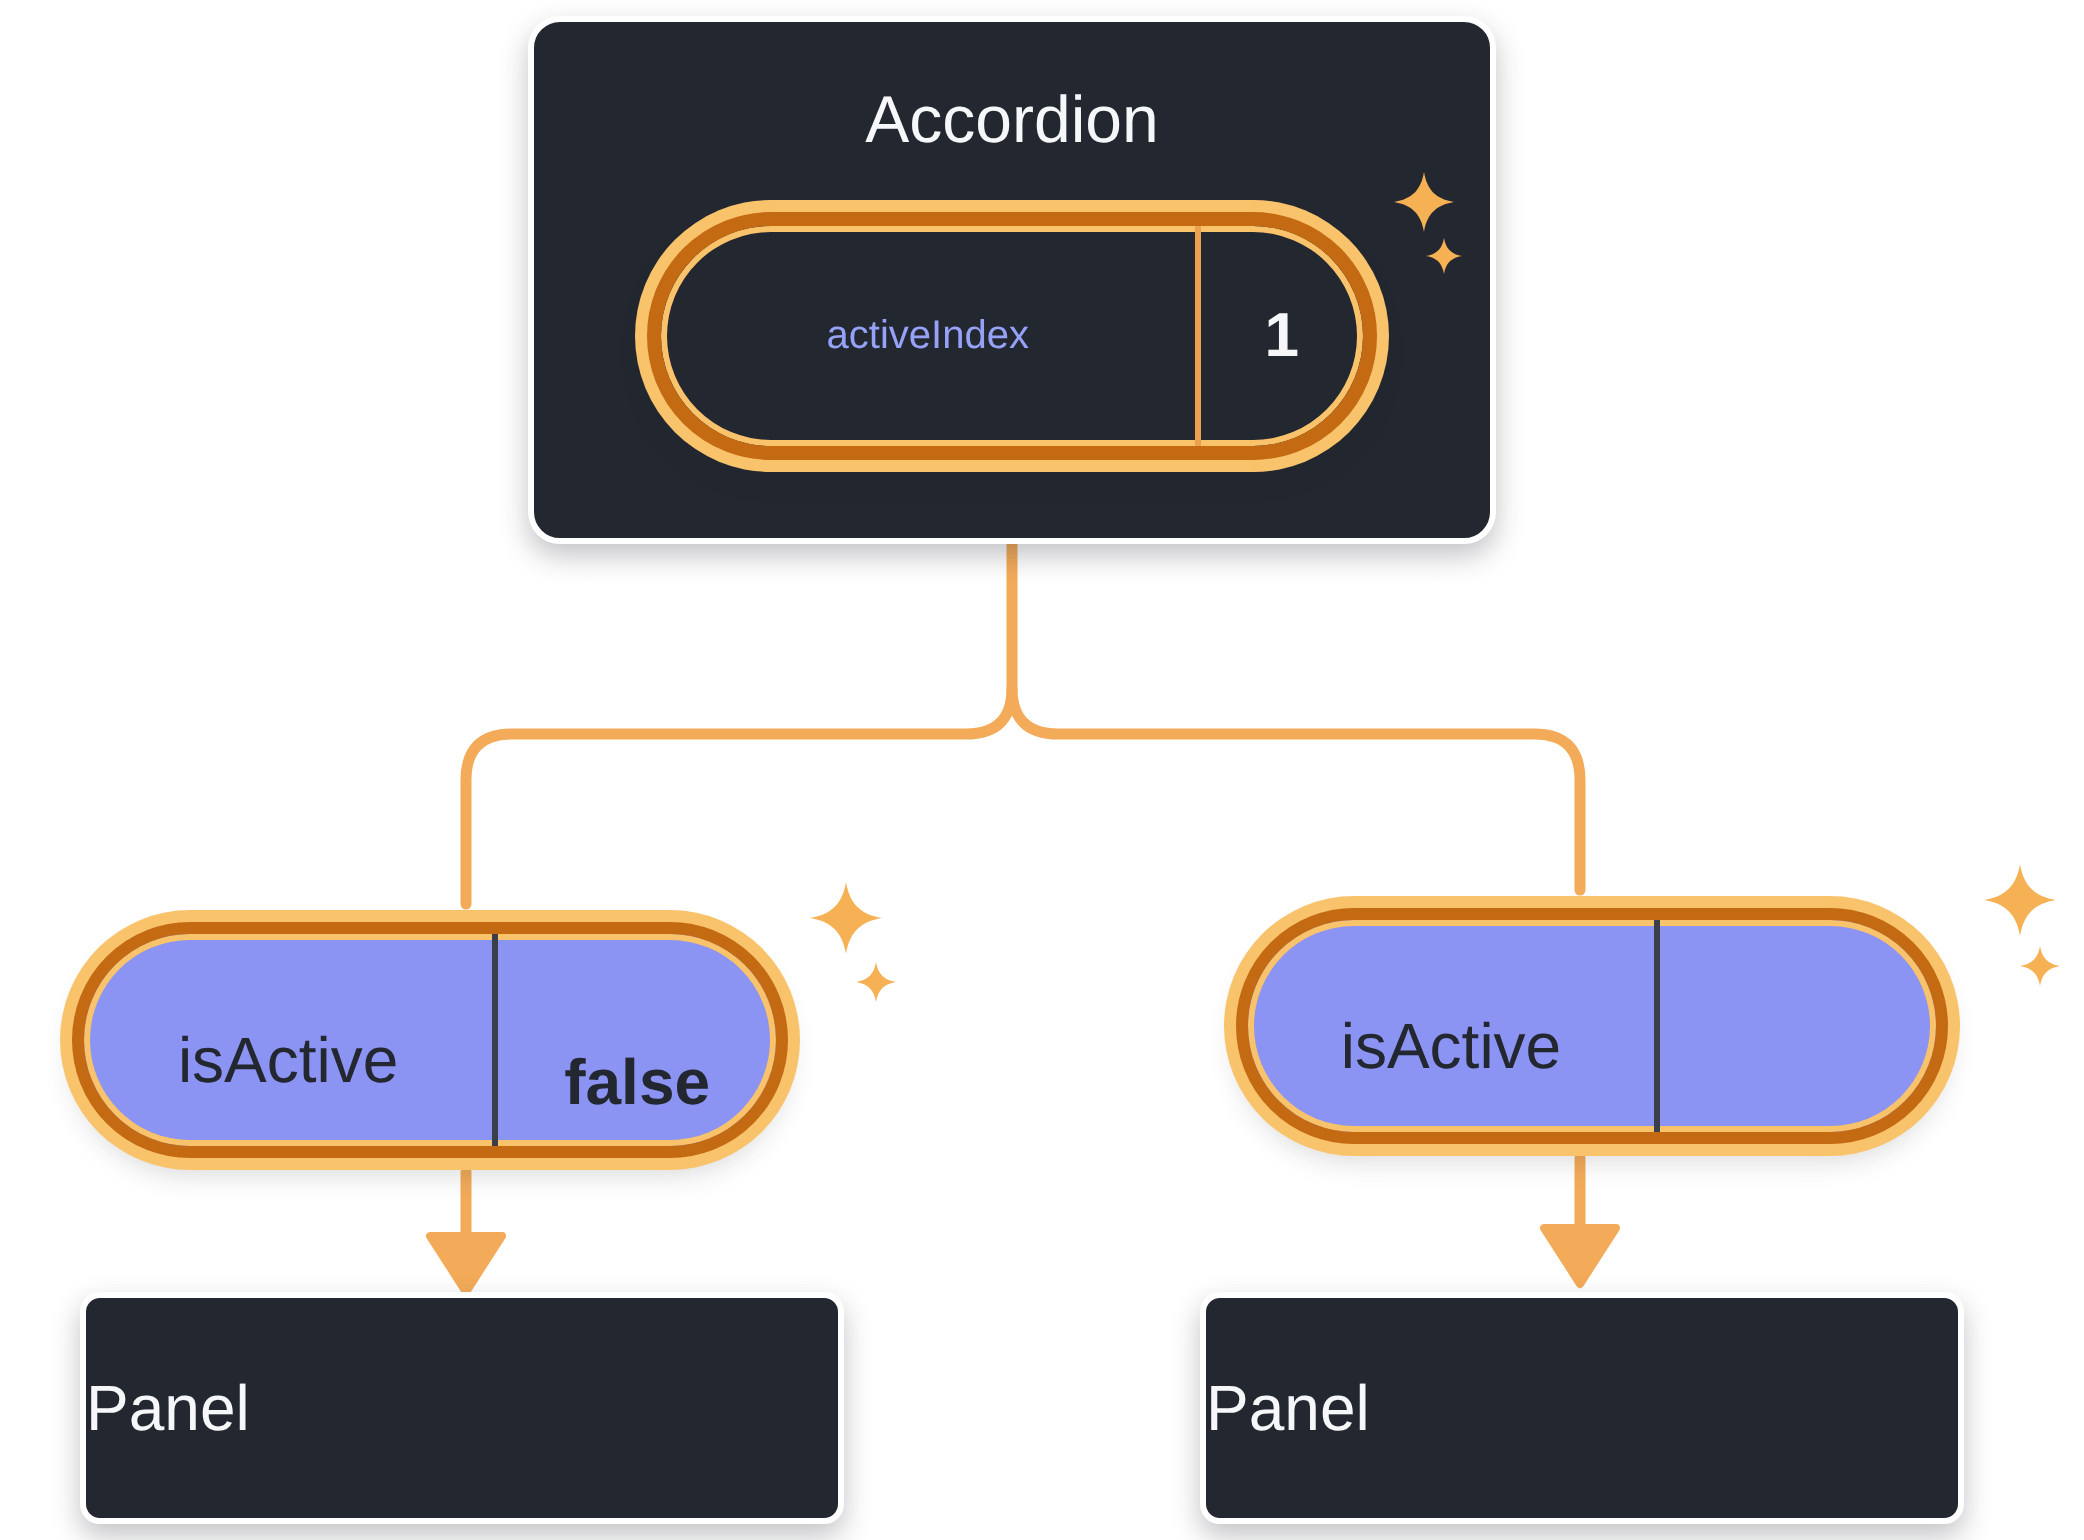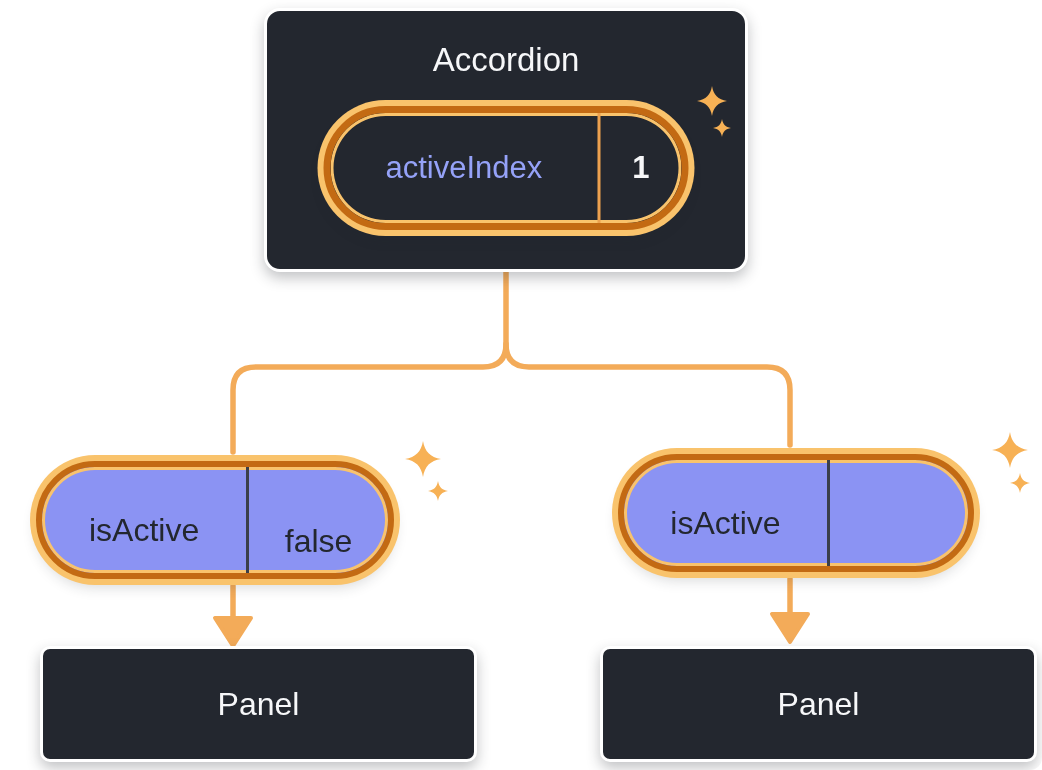--- a/index.html
+++ b/index.html
@@ -42,44 +42,44 @@
     border-radius:999px;
     border:7px solid var(--ring-inner);
     box-shadow:0 0 0 6px var(--ring-outer),0 8px 14px rgba(35,39,47,0.18),inset 0 0 0 3px var(--ring-outer);
   }
   .state-pill{
     position:absolute;left:50%;top:95px;transform:translateX(-50%);
     width:365px;height:124px;background:var(--box-fill);
   }
   .state-pill .pill-label{
     flex:0 0 76%;display:flex;align-items:center;justify-content:center;
-    color:var(--state-label);font-size:31px;
+    color:var(--state-label);font-size:20px;
   }
   .state-pill .pill-divider{width:3px;background:var(--divider-amber);}
   .state-pill .pill-value{
     flex:1;display:flex;align-items:center;justify-content:center;
     color:var(--text-light);font-size:31px;font-weight:700;
   }
 
   .prop-pill{position:absolute;background:var(--pill-fill);border-width:6px;}
   .prop-pill-left{left:36px;top:461px;width:358px;height:118px;}
   .prop-pill-right{left:618px;top:454px;width:356px;height:118px;}
   .prop-pill .pill-label{
     flex:0 0 59%;display:flex;align-items:center;justify-content:center;
     color:var(--pill-text);font-size:32px;margin-top:20px;
   }
   .prop-pill .pill-divider{width:3px;background:var(--divider-dark);}
   .prop-pill .pill-value{
     flex:1;display:flex;align-items:center;justify-content:center;
-    color:var(--pill-text);font-size:32px;font-weight:400;margin-top:42px;
+    color:var(--pill-text);font-size:32px;font-weight:700;margin-top:42px;
   }
 
   .panel-box{
-    width:437px;height:116px;border-radius:10px;
-    display:flex;align-items:center;justify-content:center;
+    width:382px;height:116px;border-radius:10px;
+    display:flex;align-items:center;justify-content:flex-start;
   }
   .panel-left{left:40px;top:646px;}
   .panel-right{left:600px;top:646px;}
   .panel-title{font-size:32px;font-weight:500;color:var(--text-light);}
 
   .sparkle{position:absolute;pointer-events:none;}
 </style>
 </head>
 <body>
 

